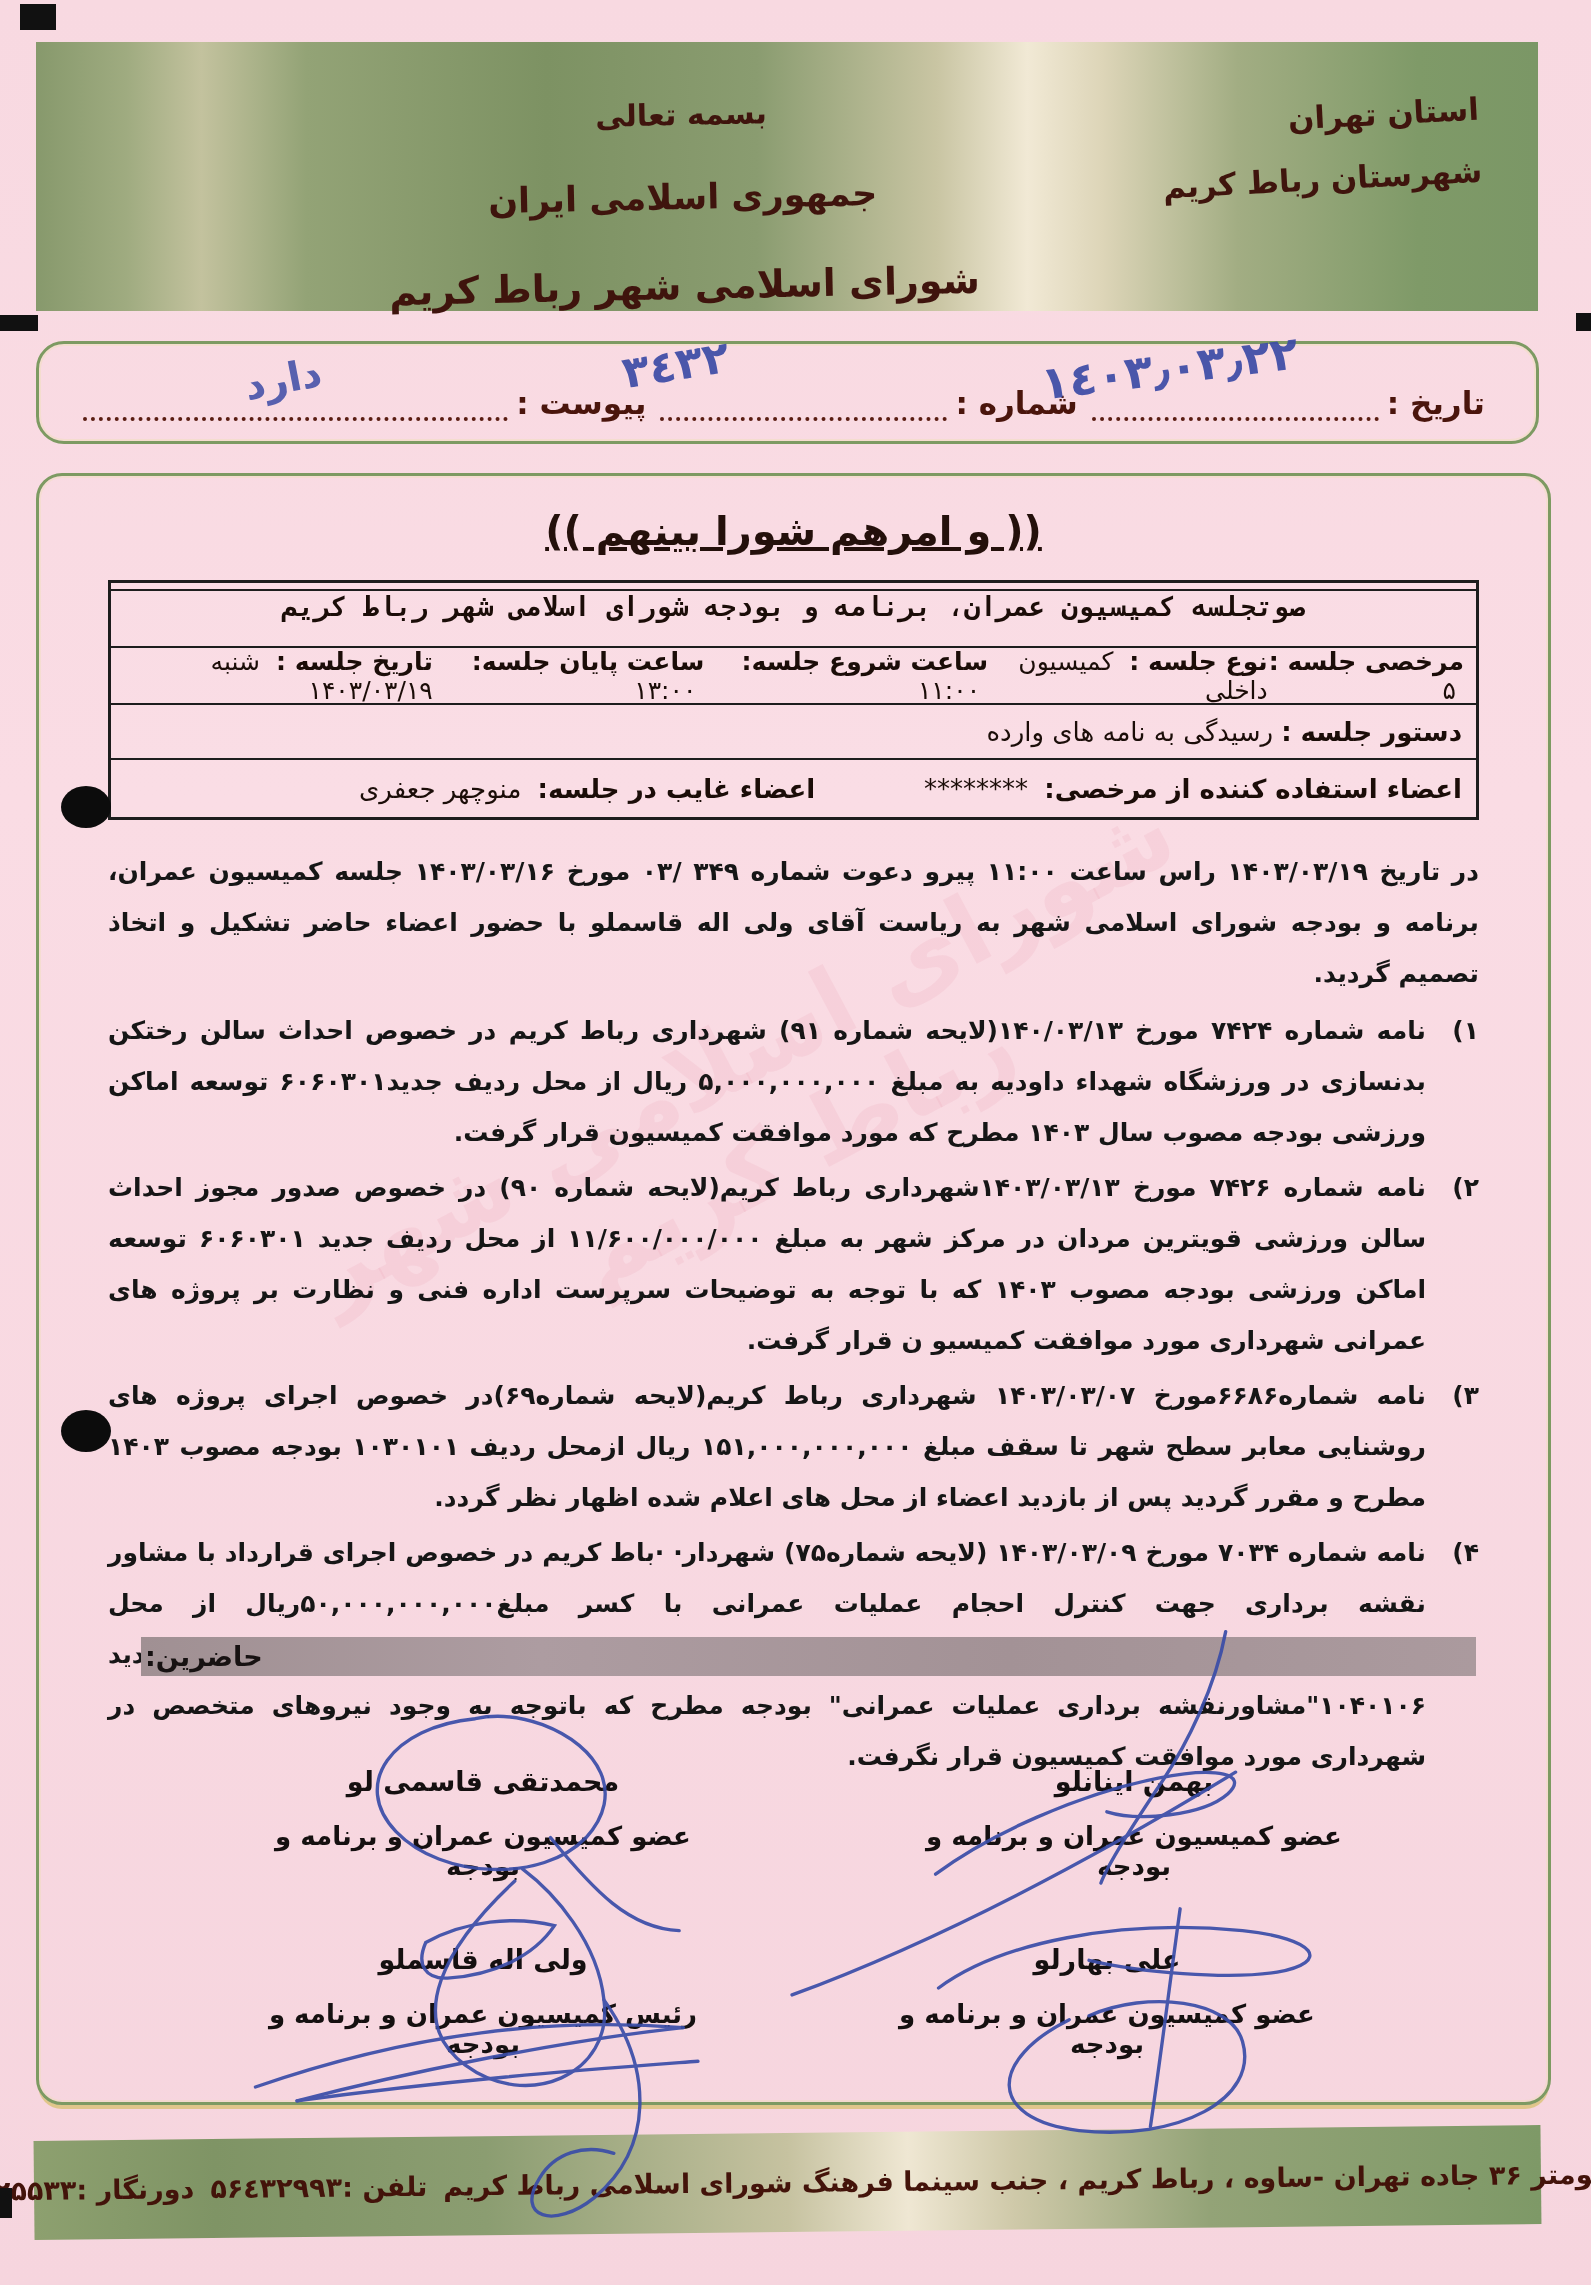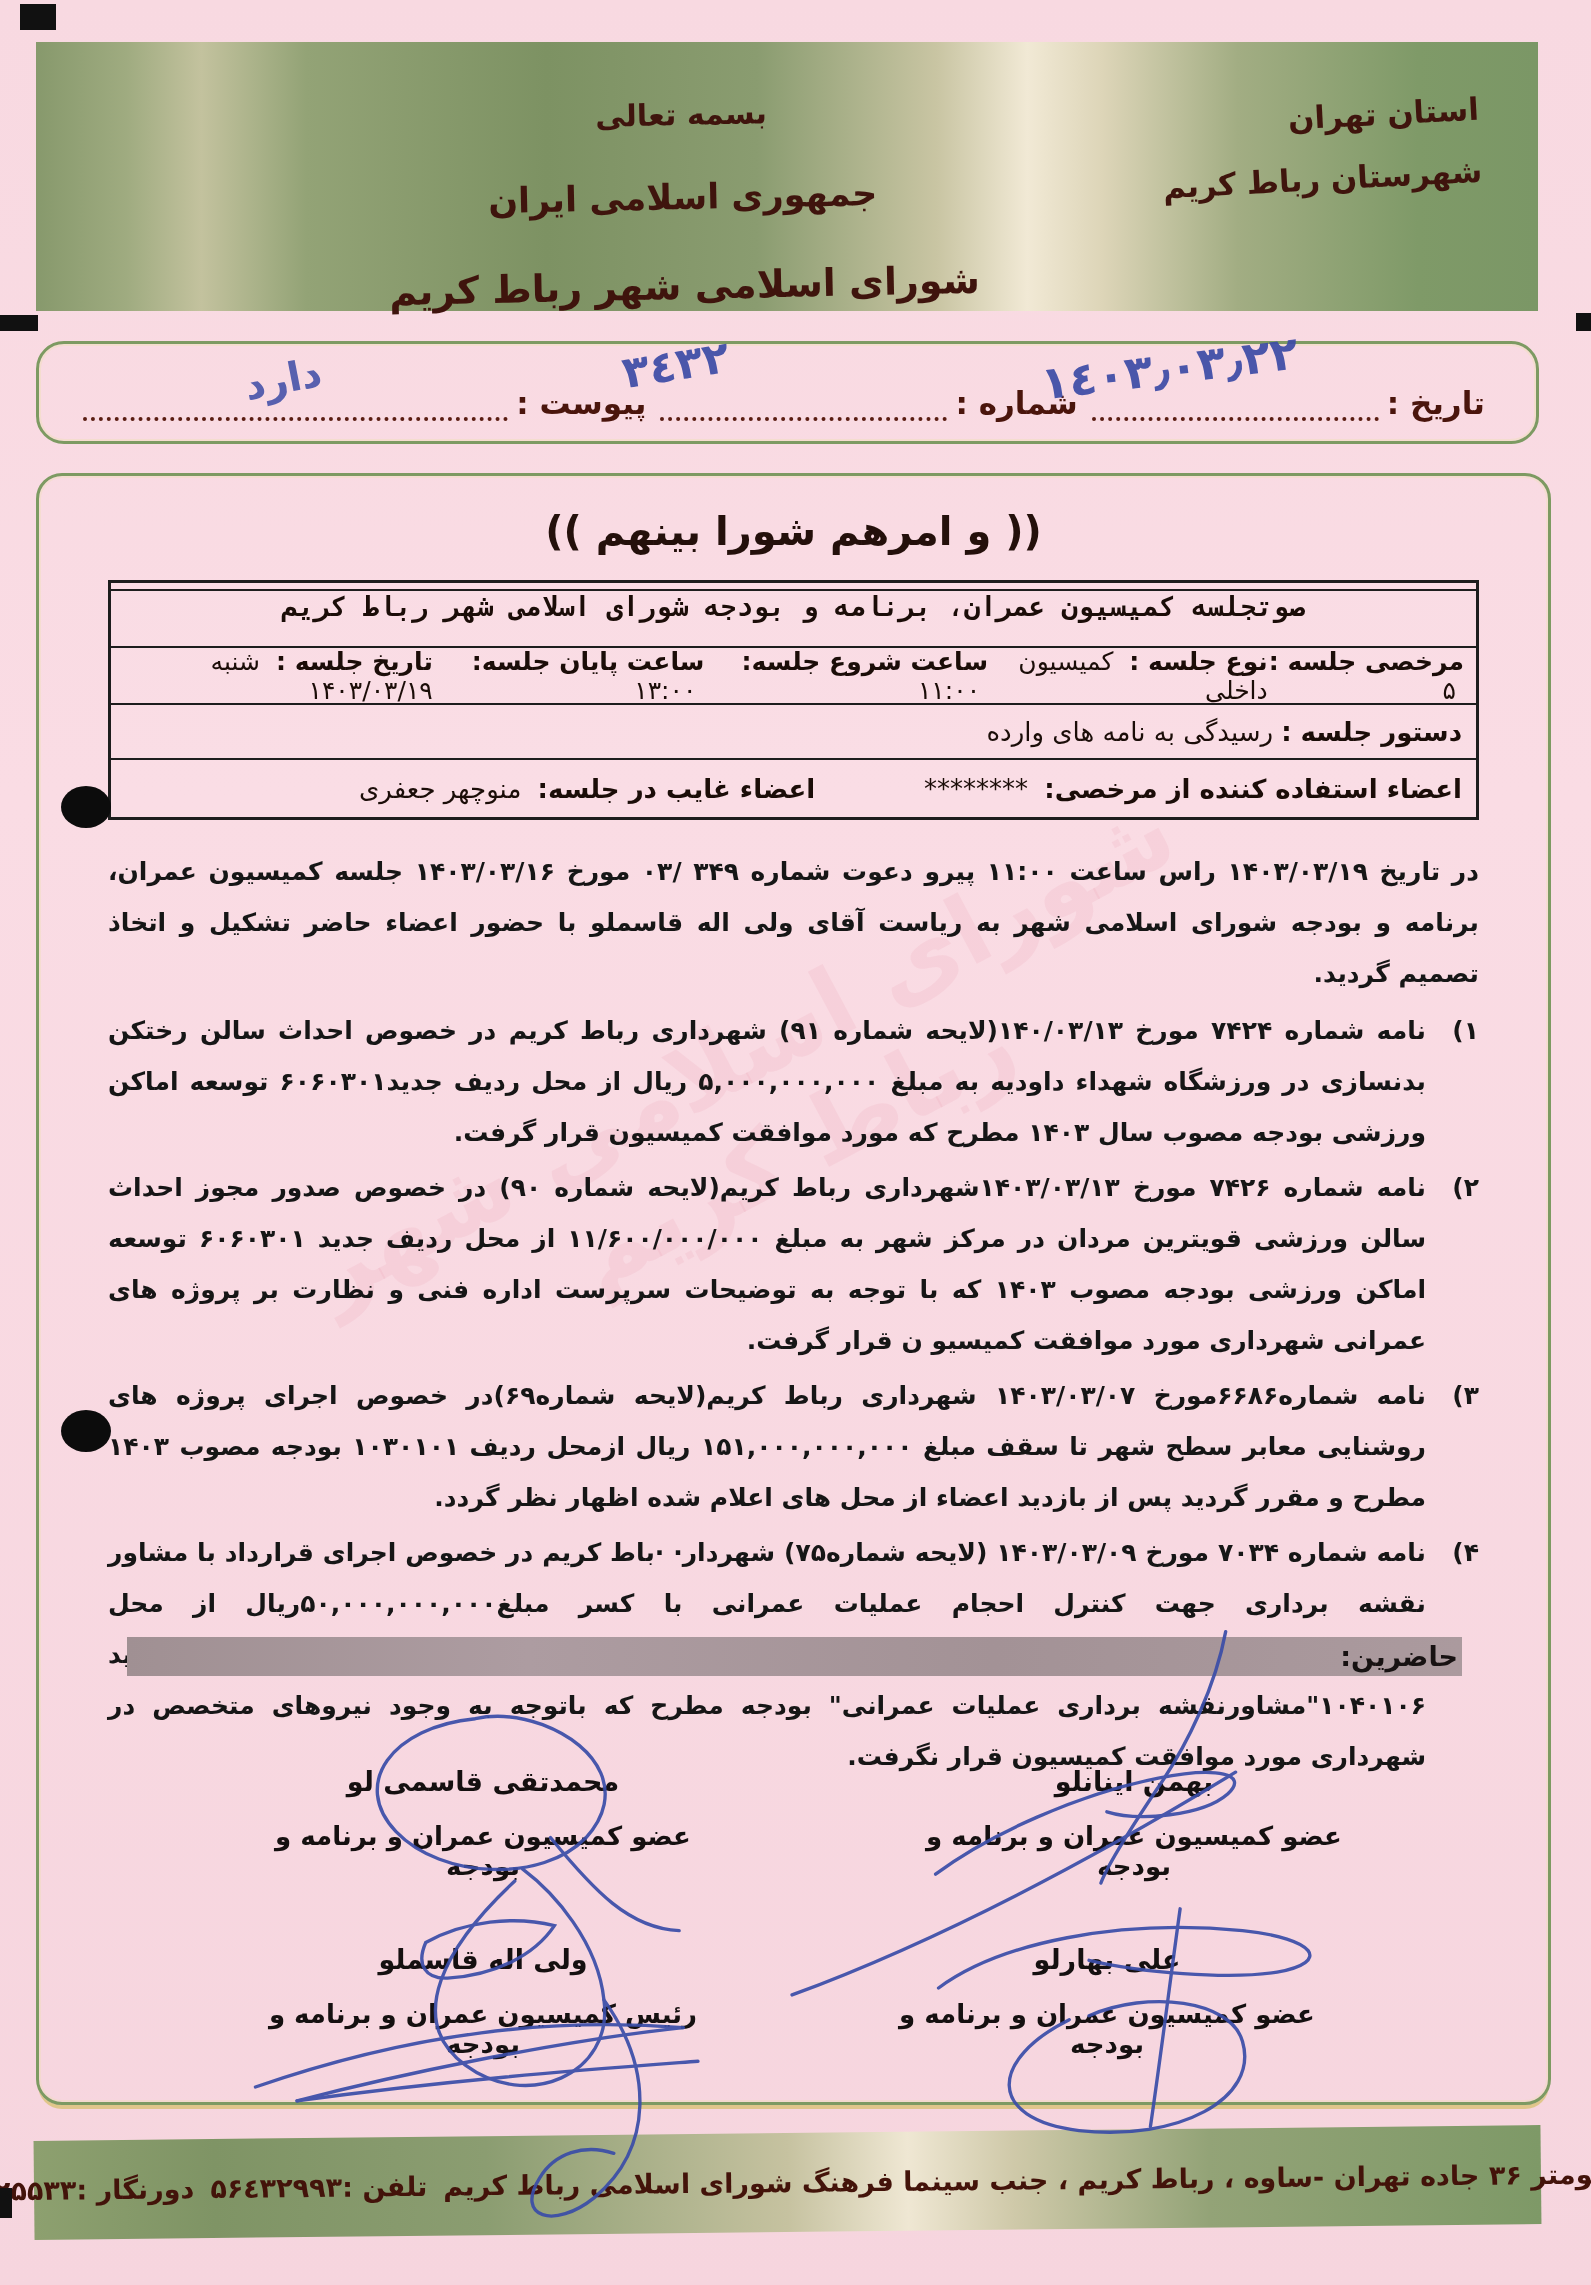--- a/index.html
+++ b/index.html
@@ -35,42 +35,42 @@
   .hw-date{left:1040px;top:341px;font-size:46px;transform:rotate(-7deg);letter-spacing:5px;}
   .hw-number{left:622px;top:339px;font-size:44px;transform:rotate(-9deg);letter-spacing:4px;}
   .hw-attach{left:244px;top:356px;font-size:40px;transform:rotate(-11deg);opacity:.85;}
   
   .main-box{
     position:absolute;left:36px;top:473px;width:1515px;height:1632px;
     border:3px solid #7d9a62;border-radius:26px;box-sizing:border-box;
     padding:24px 69px 0 69px;direction:rtl;
     box-shadow:inset 0 0 0 2px rgba(235,225,170,.3), 0 6px 0 -2px rgba(205,185,70,.55);
   }
-  .motto{text-align:center;font-size:40px;font-weight:bold;color:#24100b;margin:8px 0 26px;}
+  .motto{text-align:center;font-size:40px;font-weight:bold;color:#24100b;margin:8px 0 26px;text-decoration:underline;}
   .meeting-table{border:3px solid #1d1d1d;color:#1b0d08;background:rgba(255,255,255,.04);}
   .mt-strip{height:6px;border-bottom:2px solid #1d1d1d;}
   .mt-row{border-bottom:2px solid #1d1d1d;}
   .mt-row:last-child{border-bottom:none;}
   .mt-title{height:55px;display:flex;align-items:flex-start;justify-content:center;font-weight:bold;font-size:27px;font-family:Liberation Mono, monospace;}
   .mt-meta{height:55px;display:flex;align-items:center;justify-content:space-between;padding:0 12px;font-size:25px;}
   .mt-meta .lbl,.mt-agenda .lbl,.mt-absent .lbl{font-weight:bold;}
   .mt-meta .val,.mt-agenda .val,.mt-absent .val{font-weight:normal;margin-right:8px;}
   .mt-agenda{height:53px;display:flex;align-items:center;padding:0 14px;font-size:26px;}
   .mt-absent{height:57px;display:flex;align-items:center;justify-content:space-between;padding:0 14px 0 248px;font-size:26px;}
   
   .body-text{margin-top:26px;font-size:25px;line-height:51px;font-weight:bold;color:#161616;text-align:justify;}
   .intro{margin:0 0 6px;}
   .item{display:flex;margin-top:4px;}
   .item .no{width:53px;flex:none;}
   .item .txt{flex:1;text-align:justify;}
   
   .attendees-bar{
-    position:absolute;left:127px;top:1637px;width:1335px;height:39px;
+    position:absolute;left:141px;top:1637px;width:1335px;height:39px;
     background:linear-gradient(90deg,#a09093 0%,#ad9ca1 30%,#a39296 65%,#ab9a9e 100%);
-    display:flex;direction:rtl;align-items:center;padding:0 4px;box-sizing:border-box;
+    display:flex;direction:rtl;align-items:center;padding:0 4px;box-sizing:border-box;justify-content:flex-end;
   }
   .attendees-bar span{font-size:27px;font-weight:bold;color:#171212;}
   
   .sig-block{position:absolute;width:436px;text-align:center;direction:rtl;color:#151010;}
   .sig-block .name{font-size:27px;font-weight:bold;}
   .sig-block .role{font-size:26px;font-weight:bold;margin-top:24px;}
   .sig-tr{left:916px;top:1766px;}
   .sig-tl{left:265px;top:1766px;}
   .sig-br{left:889px;top:1944px;}
   .sig-bl{left:265px;top:1944px;}

